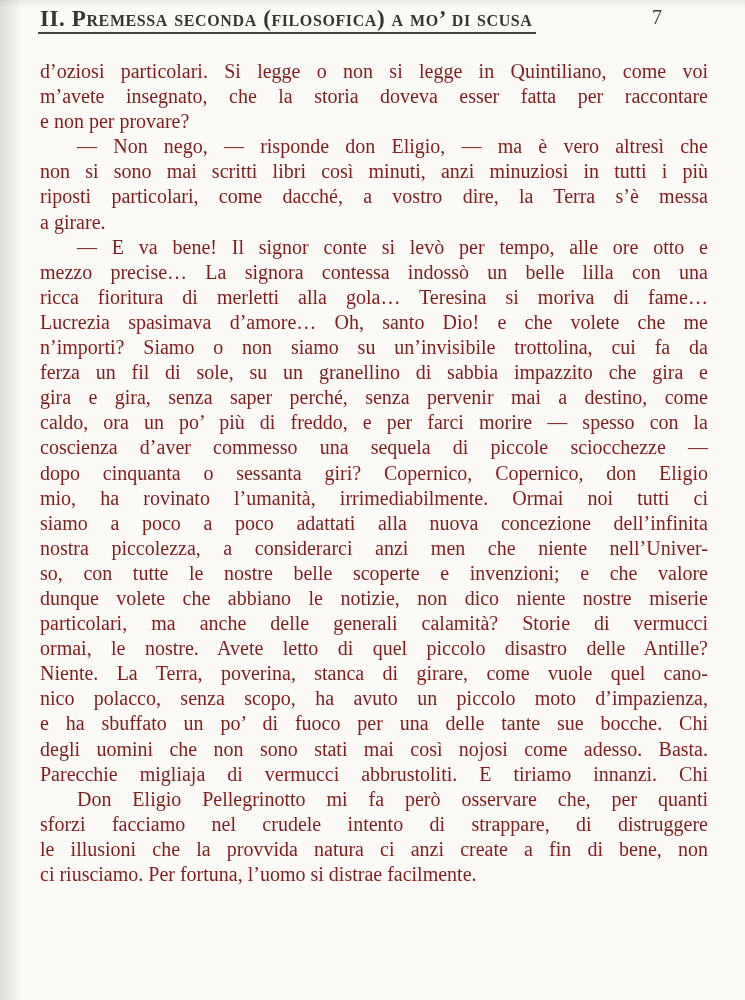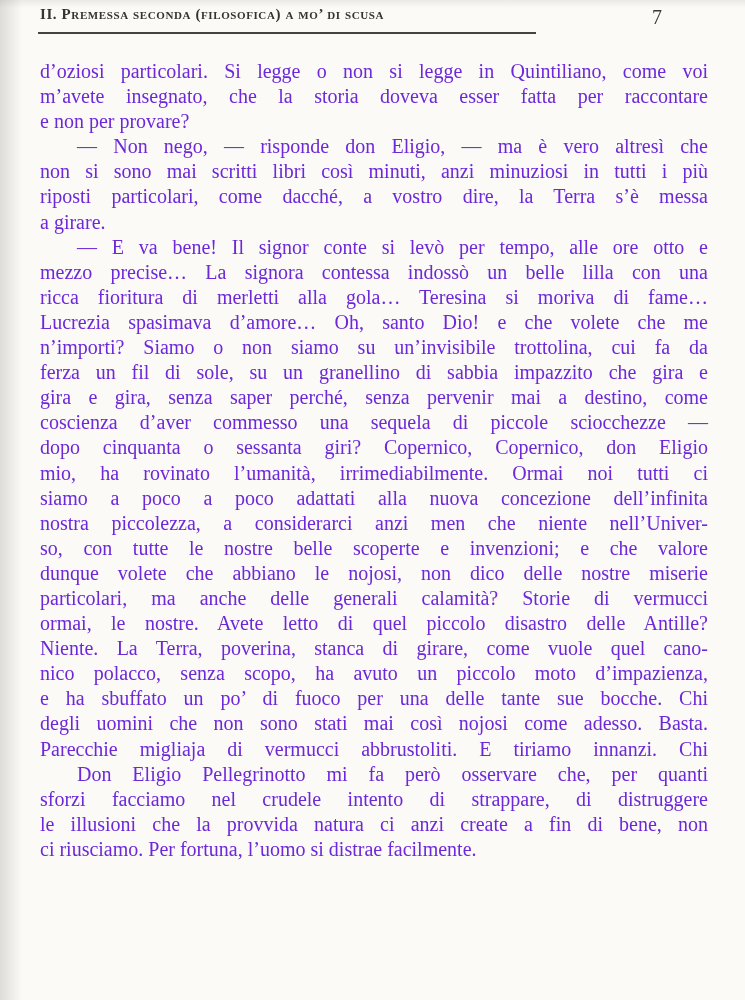--- a/index.html
+++ b/index.html
@@ -42,21 +42,21 @@
     width: 668px;
     height: 26px;
   }
   .header-title {
     position: absolute;
     left: 0;
     top: 0;
     font-variant: small-caps;
     font-variant-caps: small-caps;
     font-weight: 600;
-    font-size: 15px;
+    font-size: 23px;
     letter-spacing: 0.6px;
     color: #35342f;
     white-space: nowrap;
   }
   .page-number {
     position: absolute;
     left: 612px;
     top: 0;
     font-size: 20px;
     color: #3a3935;
@@ -67,21 +67,21 @@
     left: 38px;
     width: 498px;
     height: 2px;
     background: #45443f;
   }
   .text-block {
     position: absolute;
     top: 59px;
     left: 40px;
     width: 668px;
-    color: #6d28d9;
+    color: #7f1d1d;
     font-size: 20px;
   }
   .line {
     line-height: 25.1px;
     text-align: justify;
     text-align-last: justify;
     white-space: normal;
   }
   .line.last {
     text-align-last: left;
@@ -111,27 +111,28 @@
       <div class="line">non si sono mai scritti libri così minuti, anzi minuziosi in tutti i più</div>
       <div class="line">riposti particolari, come dacché, a vostro dire, la Terra s’è messa</div>
       <div class="line last">a girare.</div>
       <div class="line indent">— E va bene! Il signor conte si levò per tempo, alle ore otto e</div>
       <div class="line">mezzo precise… La signora contessa indossò un belle lilla con una</div>
       <div class="line">ricca fioritura di merletti alla gola… Teresina si moriva di fame…</div>
       <div class="line">Lucrezia spasimava d’amore… Oh, santo Dio! e che volete che me</div>
       <div class="line">n’importi? Siamo o non siamo su un’invisibile trottolina, cui fa da</div>
       <div class="line">ferza un fil di sole, su un granellino di sabbia impazzito che gira e</div>
       <div class="line">gira e gira, senza saper perché, senza pervenir mai a destino, come</div>
+      <div class="line">caldo, ora un po’ più di freddo, e per farci morire — spesso con la</div>
       <div class="line">coscienza d’aver commesso una sequela di piccole sciocchezze —</div>
       <div class="line">dopo cinquanta o sessanta giri? Copernico, Copernico, don Eligio</div>
       <div class="line">mio, ha rovinato l’umanità, irrimediabilmente. Ormai noi tutti ci</div>
       <div class="line">siamo a poco a poco adattati alla nuova concezione dell’infinita</div>
       <div class="line">nostra piccolezza, a considerarci anzi men che niente nell’Univer-</div>
       <div class="line">so, con tutte le nostre belle scoperte e invenzioni; e che valore</div>
-      <div class="line">dunque volete che abbiano le nojosi, non dico delle nostre miserie</div>
+      <div class="line">dunque volete che abbiano le notizie, non dico niente nostre miserie</div>
       <div class="line">particolari, ma anche delle generali calamità? Storie di vermucci</div>
       <div class="line">ormai, le nostre. Avete letto di quel piccolo disastro delle Antille?</div>
       <div class="line">Niente. La Terra, poverina, stanca di girare, come vuole quel cano-</div>
       <div class="line">nico polacco, senza scopo, ha avuto un piccolo moto d’impazienza,</div>
       <div class="line">e ha sbuffato un po’ di fuoco per una delle tante sue bocche. Chi</div>
       <div class="line">degli uomini che non sono stati mai così nojosi come adesso. Basta.</div>
       <div class="line">Parecchie migliaja di vermucci abbrustoliti. E tiriamo innanzi. Chi</div>
       <div class="line indent">Don Eligio Pellegrinotto mi fa però osservare che, per quanti</div>
       <div class="line">sforzi facciamo nel crudele intento di strappare, di distruggere</div>
       <div class="line">le illusioni che la provvida natura ci anzi create a fin di bene, non</div>

